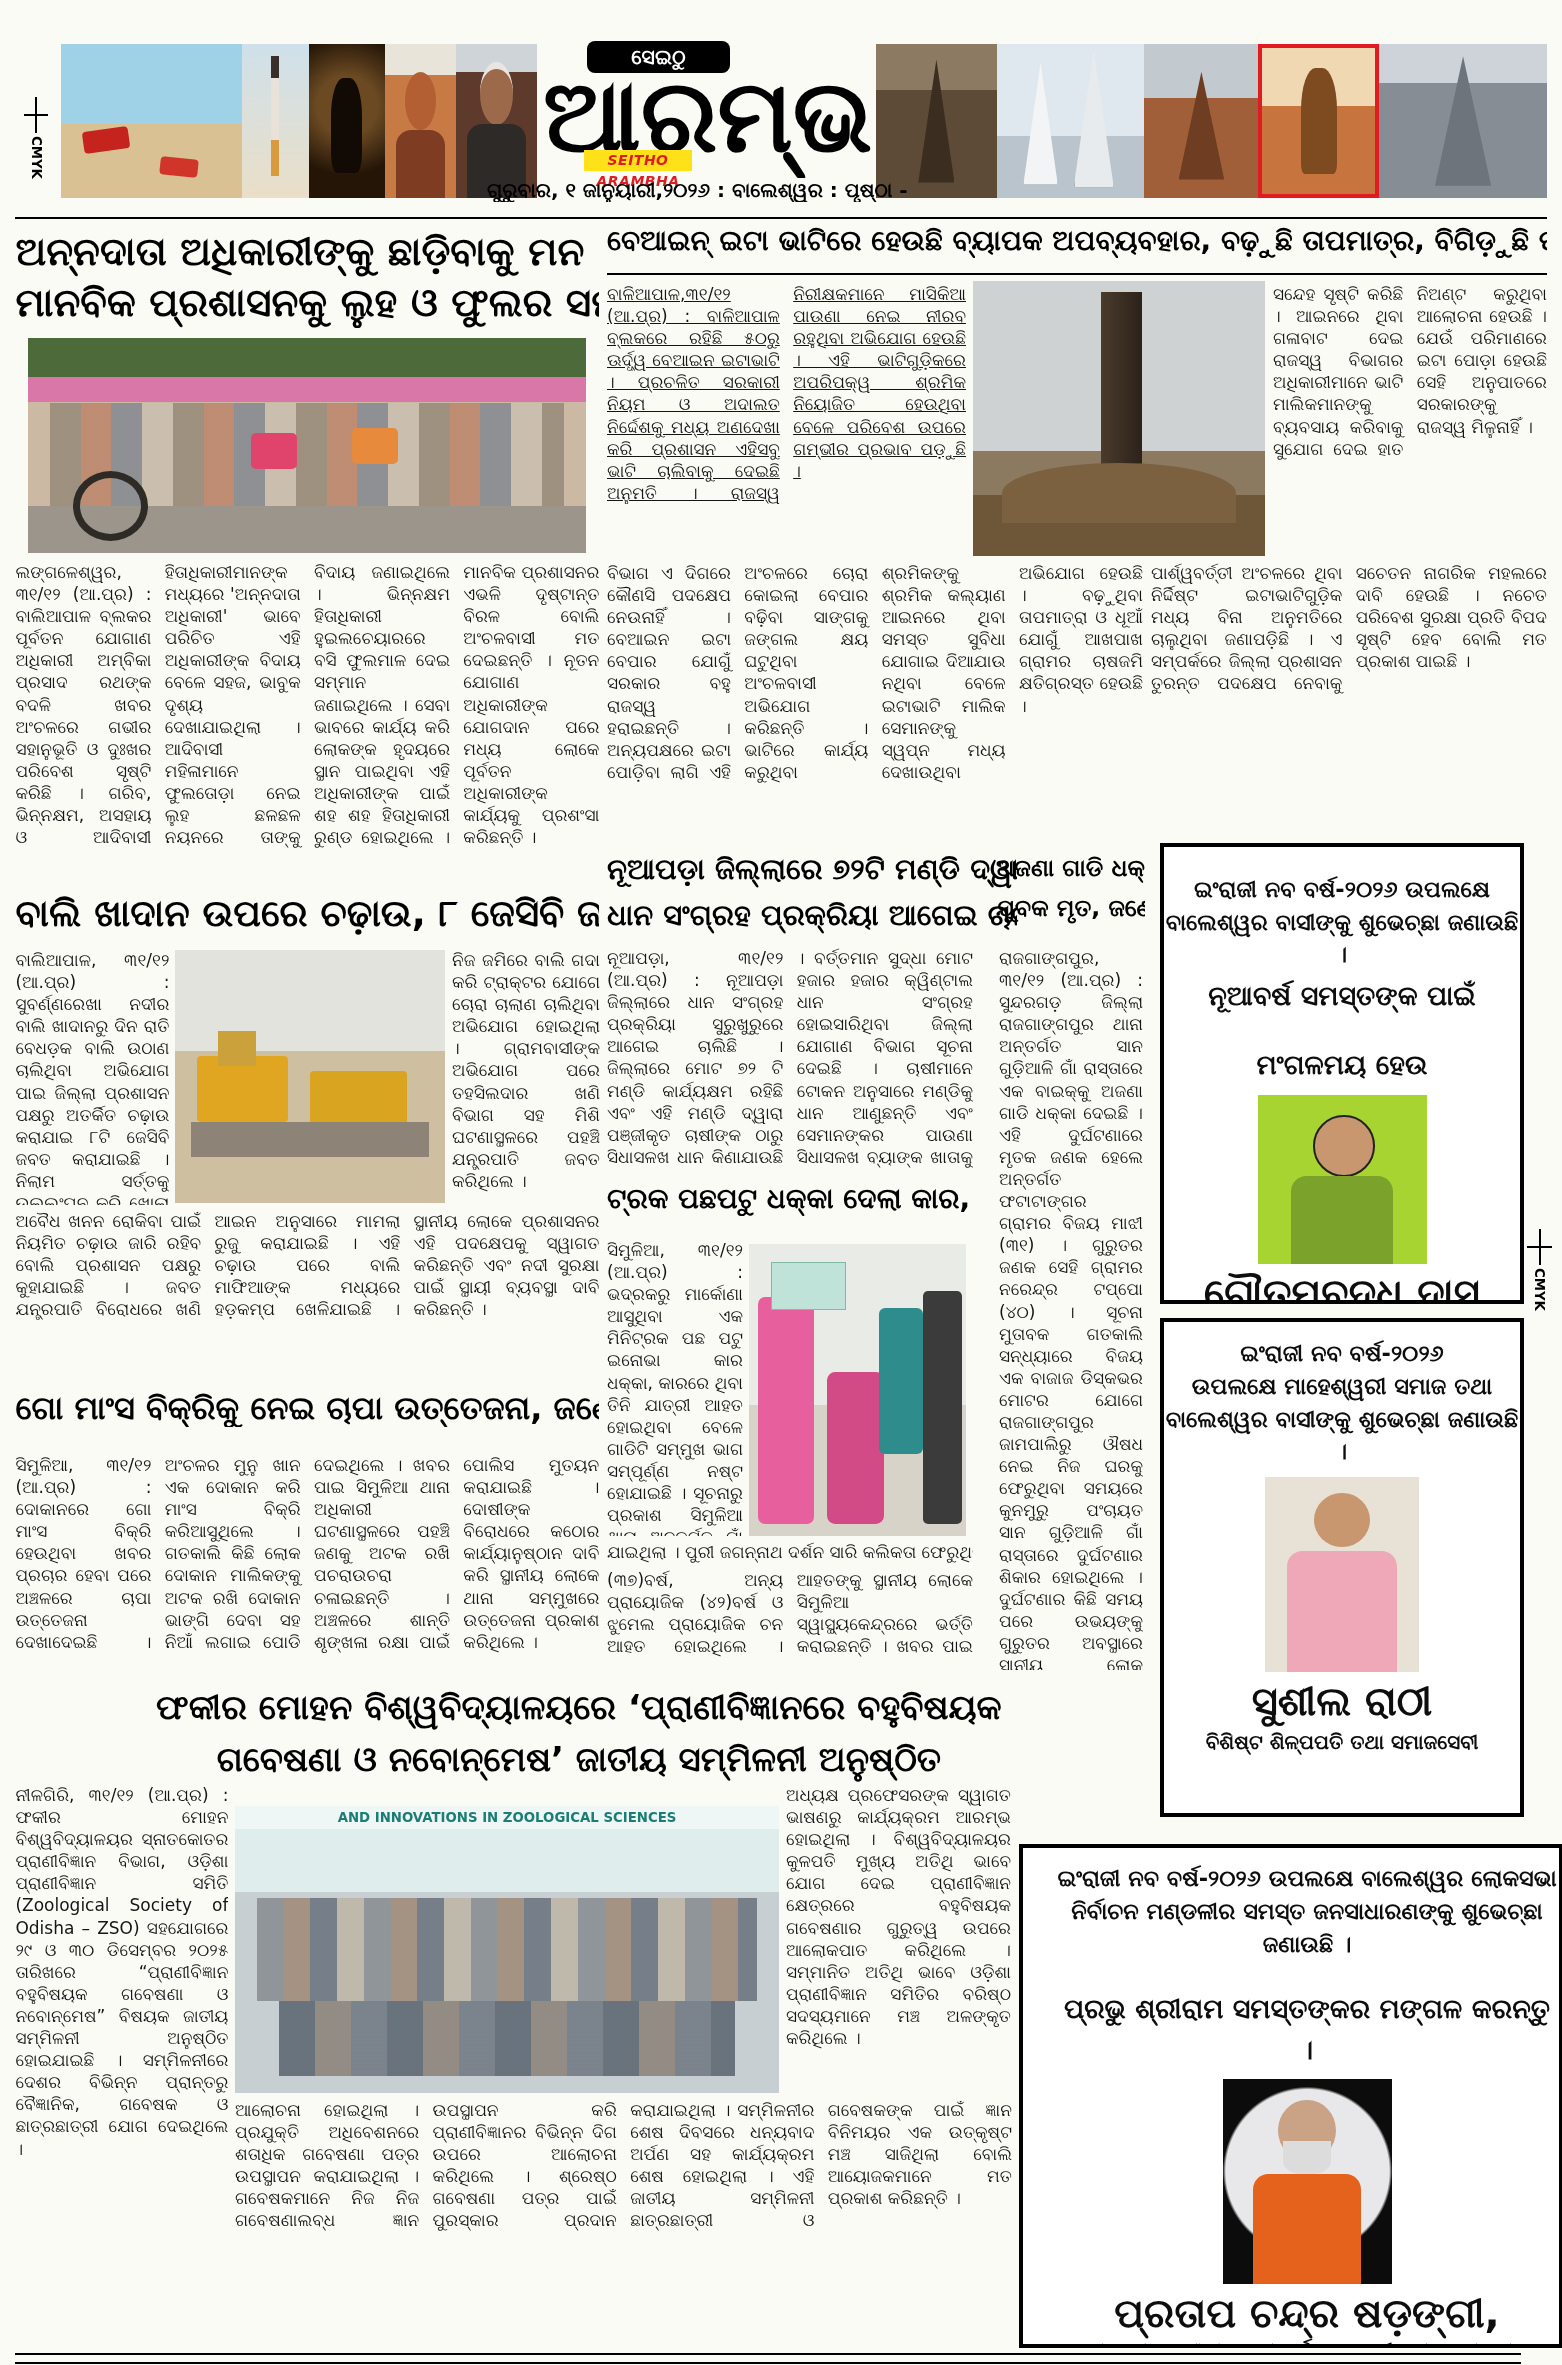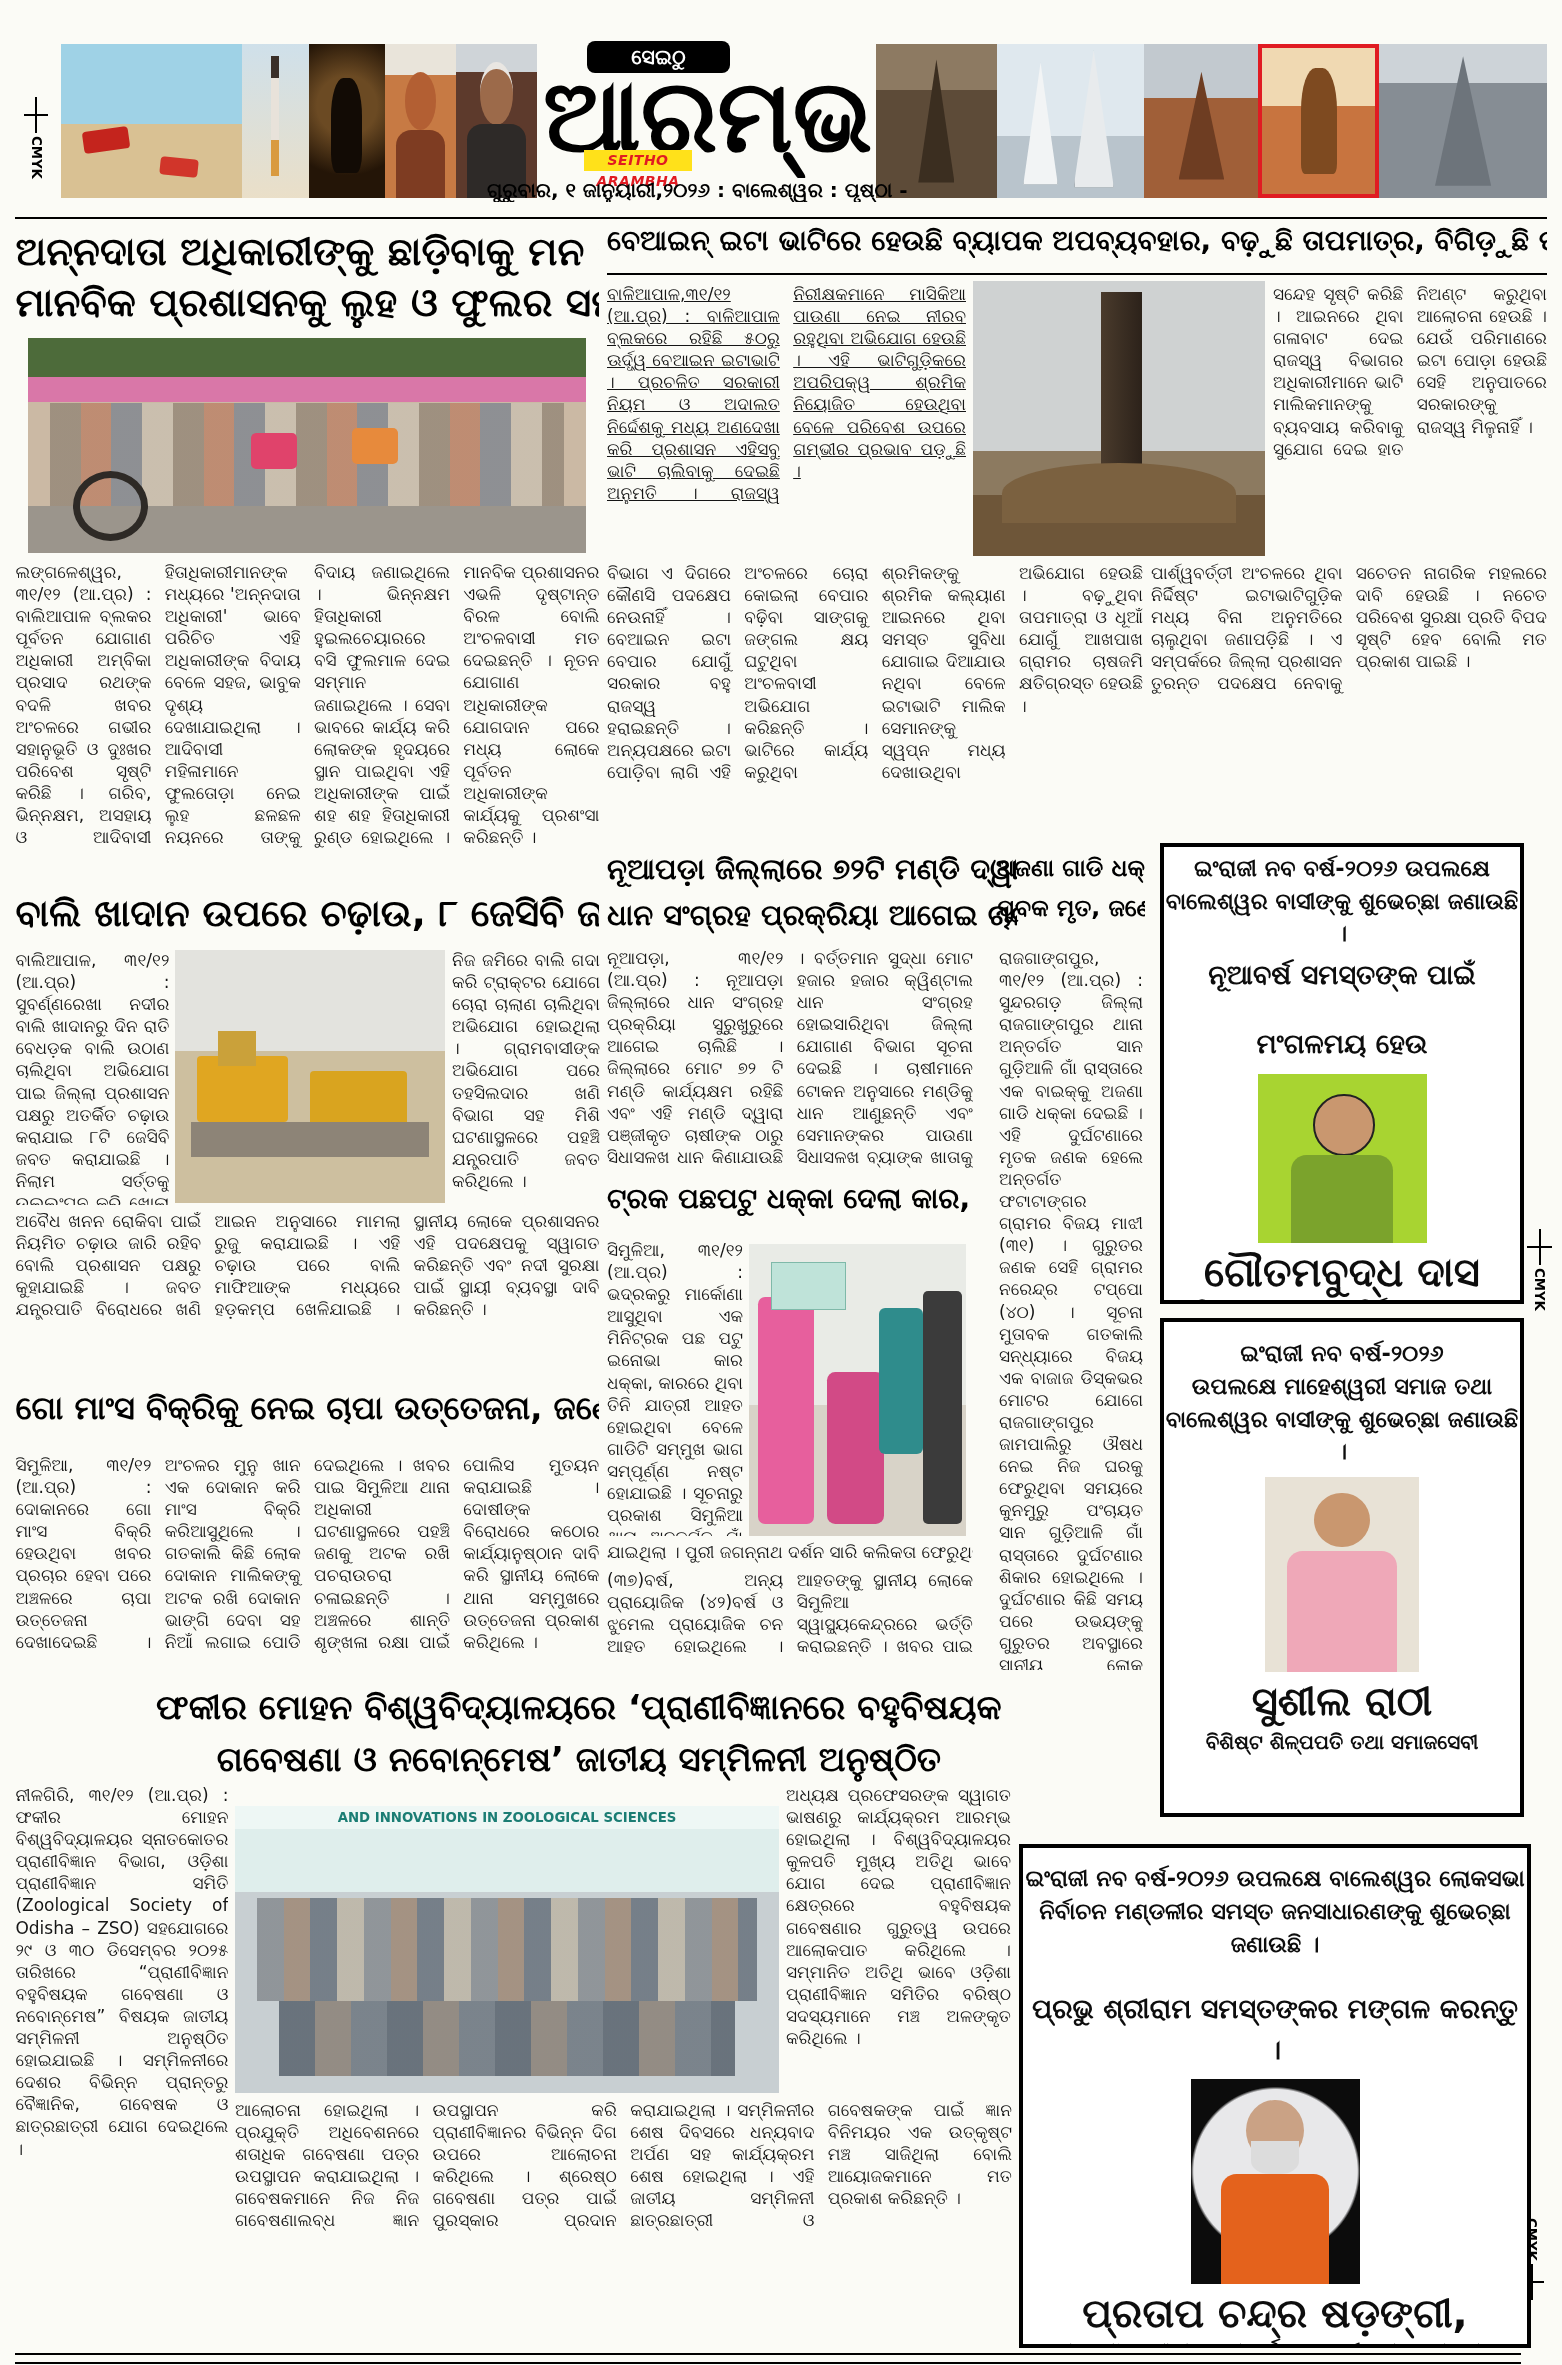--- a/index.html
+++ b/index.html
@@ -218,21 +218,21 @@
     <div style="position:absolute;left:8%;top:68%;width:84%;height:26%;background:repeating-linear-gradient(90deg,#36414e 0 36px,#77685a 36px 72px,#515b66 72px 108px);opacity:.65;"></div>
   </div>
   <div class="abs body-text" style="left:786px;top:1784px;width:225px;height:568px;">
     <span>ଅଧ୍ୟକ୍ଷ ପ୍ରଫେସରଙ୍କ ସ୍ୱାଗତ ଭାଷଣରୁ କାର୍ଯ୍ୟକ୍ରମ ଆରମ୍ଭ ହୋଇଥିଲା । ବିଶ୍ୱବିଦ୍ୟାଳୟର କୁଳପତି ମୁଖ୍ୟ ଅତିଥି ଭାବେ ଯୋଗ ଦେଇ ପ୍ରାଣୀବିଜ୍ଞାନ କ୍ଷେତ୍ରରେ ବହୁବିଷୟକ ଗବେଷଣାର ଗୁରୁତ୍ୱ ଉପରେ ଆଲୋକପାତ କରିଥିଲେ । ସମ୍ମାନିତ ଅତିଥି ଭାବେ ଓଡ଼ିଶା ପ୍ରାଣୀବିଜ୍ଞାନ ସମିତିର ବରିଷ୍ଠ ସଦସ୍ୟମାନେ ମଞ୍ଚ ଅଳଙ୍କୃତ କରିଥିଲେ ।</span>
   </div>
   <div class="abs body-text cols4" style="left:235px;top:2099px;width:777px;height:252px;">
     <span>ଆଲୋଚନା ହୋଇଥିଲା । ପ୍ରଯୁକ୍ତି ଅଧିବେଶନରେ ଶତାଧିକ ଗବେଷଣା ପତ୍ର ଉପସ୍ଥାପନ କରାଯାଇଥିଲା । ଗବେଷକମାନେ ନିଜ ନିଜ ଗବେଷଣାଲବ୍ଧ ଜ୍ଞାନ ଉପସ୍ଥାପନ କରି ପ୍ରାଣୀବିଜ୍ଞାନର ବିଭିନ୍ନ ଦିଗ ଉପରେ ଆଲୋଚନା କରିଥିଲେ । ଶ୍ରେଷ୍ଠ ଗବେଷଣା ପତ୍ର ପାଇଁ ପୁରସ୍କାର ପ୍ରଦାନ କରାଯାଇଥିଲା । ସମ୍ମିଳନୀର ଶେଷ ଦିବସରେ ଧନ୍ୟବାଦ ଅର୍ପଣ ସହ କାର୍ଯ୍ୟକ୍ରମ ଶେଷ ହୋଇଥିଲା । ଏହି ଜାତୀୟ ସମ୍ମିଳନୀ ଛାତ୍ରଛାତ୍ରୀ ଓ ଗବେଷକଙ୍କ ପାଇଁ ଜ୍ଞାନ ବିନିମୟର ଏକ ଉତ୍କୃଷ୍ଟ ମଞ୍ଚ ସାଜିଥିଲା ବୋଲି ଆୟୋଜକମାନେ ମତ ପ୍ରକାଶ କରିଛନ୍ତି ।</span>
   </div>
 
   <div class="adbox" style="left:1160px;top:843px;width:356px;height:453px;">
-    <div style="margin-top:5px;" class="ad-line">ଇଂରାଜୀ ନବ ବର୍ଷ-୨୦୨୬ ଉପଲକ୍ଷେ</div>
+    <div style="margin-top:26px;" class="ad-line">ଇଂରାଜୀ ନବ ବର୍ଷ-୨୦୨୬ ଉପଲକ୍ଷେ</div>
     <div class="ad-line">ବାଲେଶ୍ୱର ବାସୀଙ୍କୁ ଶୁଭେଚ୍ଛା ଜଣାଉଛି ।</div>
     <div class="ad-wish" style="margin-top:5.1px;">ନୂଆବର୍ଷ ସମସ୍ତଙ୍କ ପାଇଁ</div>
     <div class="ad-wish">ମଂଗଳମୟ ହେଉ</div>
     <div class="ad-photo" style="width:169px;height:169px;background:#a8d431;">
       <div class="head" style="left:33%;top:12%;width:34%;height:34%;border:2px solid #222;"></div>
       <div class="torso" style="left:20%;top:48%;width:60%;height:52%;background:#7ba32c;"></div>
     </div>
     <div class="ad-name">ଗୌତମବୁଦ୍ଧ ଦାସ</div>
     <div class="ad-title">ବିଧାୟକ, ଭୋଗରାଇ ନିର୍ବାଚନ ମଣ୍ଡଳୀ</div>
   </div>
@@ -242,21 +242,21 @@
     <div class="ad-line">ଉପଲକ୍ଷେ ମାହେଶ୍ୱରୀ ସମାଜ ତଥା</div>
     <div class="ad-line">ବାଲେଶ୍ୱର ବାସୀଙ୍କୁ ଶୁଭେଚ୍ଛା ଜଣାଉଛି ।</div>
     <div class="ad-photo" style="width:154px;height:195px;background:#e8e2d6;">
       <div class="head" style="left:32%;top:8%;width:36%;height:28%;"></div>
       <div class="torso" style="left:14%;top:38%;width:72%;height:62%;background:#efa8b8;"></div>
     </div>
     <div class="ad-name">ସୁଶୀଲ ରାଠୀ</div>
     <div class="ad-title" style="margin-top:4.1px;">ବିଶିଷ୍ଟ ଶିଳ୍ପପତି ତଥା ସମାଜସେବୀ</div>
   </div>
 
-  <div class="adbox" style="left:1019px;top:1844px;width:504px;height:496px;">
+  <div class="adbox" style="left:1019px;top:1844px;width:504px;height:496px;padding-left:32px;">
     <div style="margin-top:14.3px;" class="ad-line">ଇଂରାଜୀ ନବ ବର୍ଷ-୨୦୨୬ ଉପଲକ୍ଷେ ବାଲେଶ୍ୱର ଲୋକସଭା</div>
     <div class="ad-line">ନିର୍ବାଚନ ମଣ୍ଡଳୀର ସମସ୍ତ ଜନସାଧାରଣଙ୍କୁ ଶୁଭେଚ୍ଛା ଜଣାଉଛି ।</div>
     <div class="ad-wish">ପ୍ରଭୁ ଶ୍ରୀରାମ ସମସ୍ତଙ୍କର ମଙ୍ଗଳ କରନ୍ତୁ ।</div>
     <div class="ad-photo" style="width:169px;height:205px;background:radial-gradient(circle at 50% 45%,#e8e8ea 0 58%,#0c0c0c 60%);">
       <div class="head" style="left:33%;top:10%;width:34%;height:30%;background:#caa285;"></div>
       <div style="position:absolute;left:36%;top:30%;width:28%;height:16%;background:#dcdcdc;border-radius:0 0 40% 40%;"></div>
       <div class="torso" style="left:18%;top:46%;width:64%;height:54%;background:#e4621c;"></div>
     </div>
     <div class="ad-name">ପ୍ରତାପ ଚନ୍ଦ୍ର ଷଡ଼ଙ୍ଗୀ,</div>
     <div class="ad-title">ବାଲେଶ୍ୱର ସାଂସଦ ତଥା ପୂର୍ବତନ ମନ୍ତ୍ରୀ, ଭାରତ ସରକାର</div>

